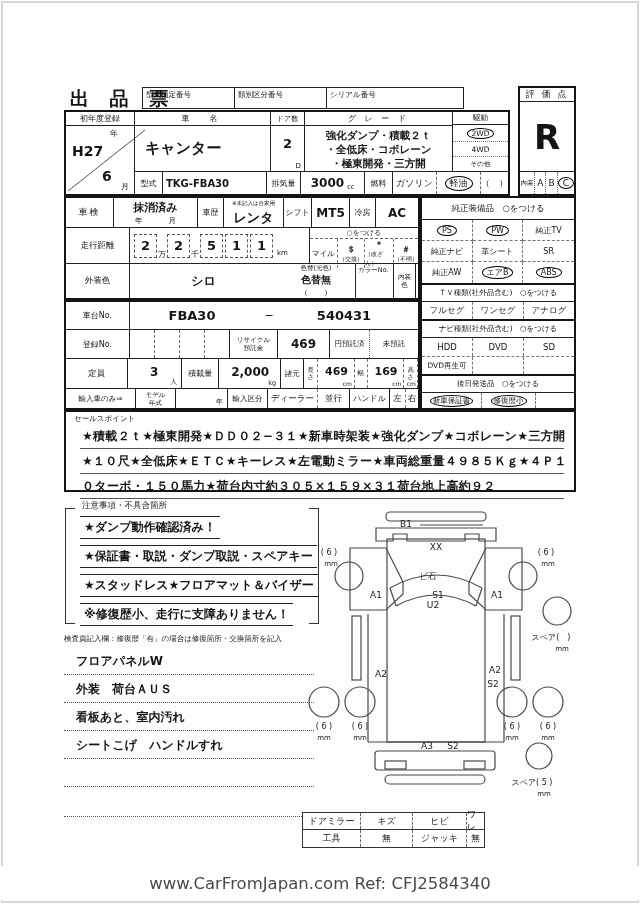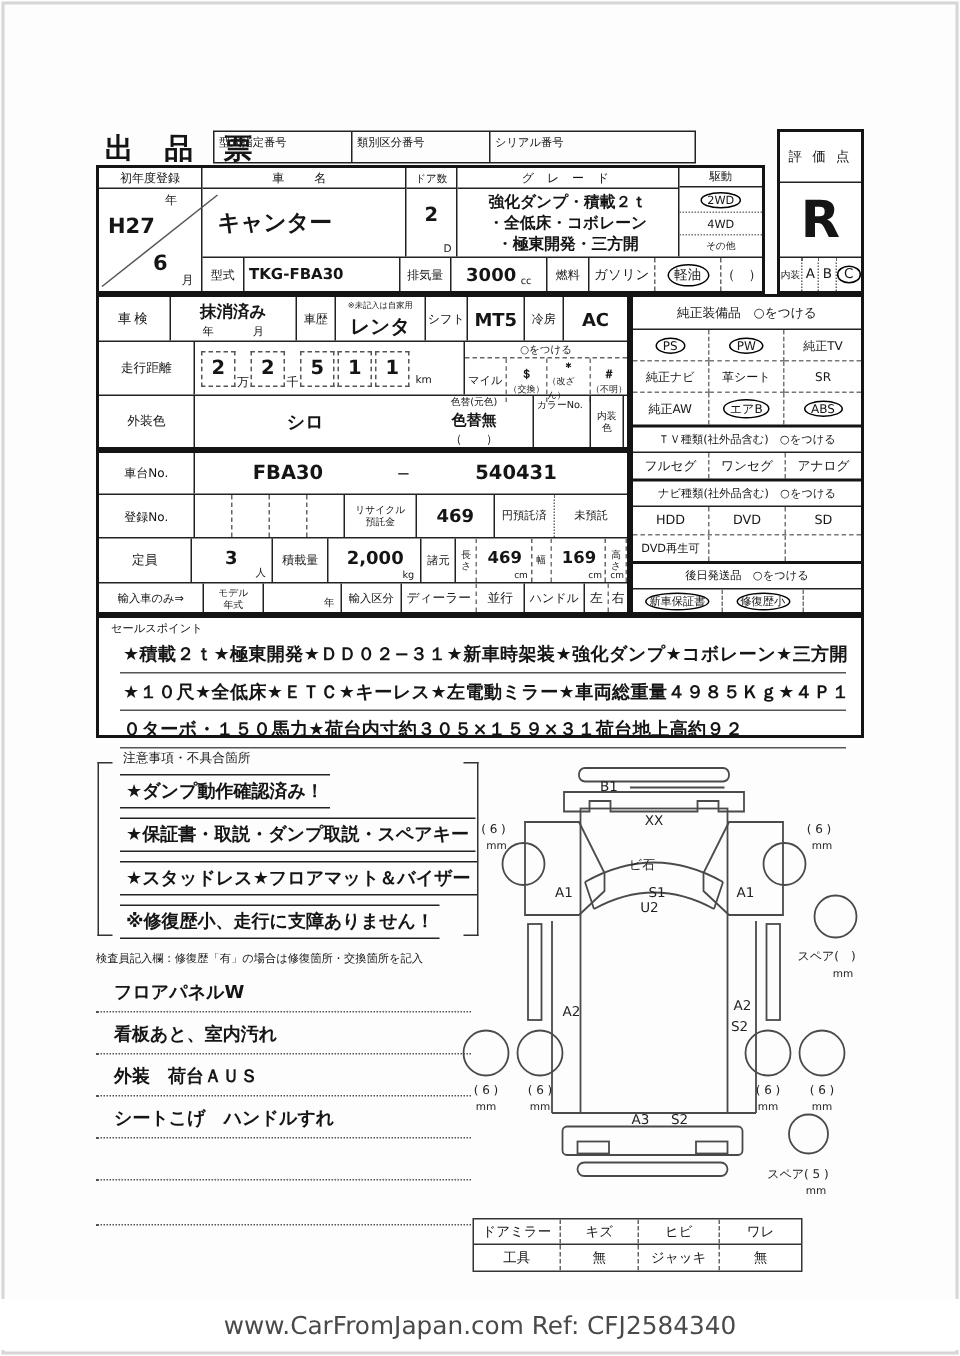--- a/index.html
+++ b/index.html
@@ -59,21 +59,21 @@
         <span class="abs" style="left:3px;top:2px;font-size:7.5px;">類別区分番号</span>
       </div>
     <div class="cell last" style="flex:1;">
         <span class="abs" style="left:3px;top:2px;font-size:7.5px;">シリアル番号</span>
       </div>
   </div>
 
   <div class="abs bold" style="left:70px;top:86px;font-size:19px;letter-spacing:7px;">出 品 票</div>
 
   <div class="abs b2 col" style="left:518px;top:86px;width:58px;height:110px;">
-    <div class="ctr bb" style="height:34px;font-size:9px;letter-spacing:2px;">評 価 点</div>
+    <div class="ctr bb" style="height:14px;font-size:9px;letter-spacing:2px;">評 価 点</div>
     <div class="ctr bold" style="flex:1;font-size:34px;">R</div>
     <div class="row bt" style="height:23px;">
       <div class="ctr" style="width:16px;font-size:6.5px;border-right:1px dotted #666;">内装</div>
       <div class="ctr" style="width:12px;font-size:9px;border-right:1px dotted #666;">A</div>
       <div class="ctr" style="width:12px;font-size:9px;border-right:1px dotted #666;">B</div>
       <div class="ctr" style="flex:1;">
           <span class="mark" style="font-size:9px;">C</span>
         </div>
     </div>
   </div>
@@ -342,22 +342,22 @@
       <div class="note-item">★ダンプ動作確認済み！</div>
       <div class="note-item">★保証書・取説・ダンプ取説・スペアキー</div>
       <div class="note-item">★スタッドレス★フロアマット＆バイザー</div>
       <div class="note-item">※修復歴小、走行に支障ありません！</div>
     </div>
   </div>
 
   <div class="abs" style="left:64px;top:634px;width:250px;">
     <div class="nw" style="font-size:7.5px;padding-bottom:3px;">検査員記入欄：修復歴「有」の場合は修復箇所・交換箇所を記入</div>
     <div class="insp-line">フロアパネルW</div>
+    <div class="insp-line">外装　荷台ＡＵＳ</div>
     <div class="insp-line">看板あと、室内汚れ</div>
-    <div class="insp-line">外装　荷台ＡＵＳ</div>
     <div class="insp-line">シートこげ　ハンドルすれ</div>
     <div class="insp-line" style="height:28px;"></div>
     <div class="insp-line" style="height:30px;"></div>
   </div>
 
   <div class="abs" style="left:306px;top:498px;">
     <svg width="284" height="312" viewBox="0 0 284 312">
       <g fill="none" stroke="#4a4a4a" stroke-width="1.2">
         <rect x="80" y="14" width="100" height="9" rx="4"></rect>
         <line x1="114" y1="27" x2="177" y2="27"></line>
@@ -411,21 +411,21 @@
         <text x="121" y="251">A3</text>
         <text x="147" y="251">S2</text>
         <text x="245" y="142" font-size="8">スペア(　)</text>
         <text x="256" y="153" font-size="7">mm</text>
         <text x="226" y="287" font-size="8">スペア( 5 )</text>
         <text x="238" y="298" font-size="7">mm</text>
       </g>
     </svg>
   </div>
 
-  <div class="abs" style="left:315px;top:812px;width:220px;border:1px solid #333;background:#fff;">
+  <div class="abs" style="left:302px;top:812px;width:183px;border:1px solid #333;background:#fff;">
     <div class="row" style="height:17px;border-bottom:1px solid #333;">
       <div class="chk-cell" style="width:58px;">ドアミラー</div>
       <div class="chk-cell" style="width:52px;">キズ</div>
       <div class="chk-cell" style="width:54px;">ヒビ</div>
       <div class="chk-cell last" style="flex:1;">ワレ</div>
     </div>
     <div class="row" style="height:17px;">
       <div class="chk-cell" style="width:58px;">工具</div>
       <div class="chk-cell" style="width:52px;">無</div>
       <div class="chk-cell" style="width:54px;">ジャッキ</div>

